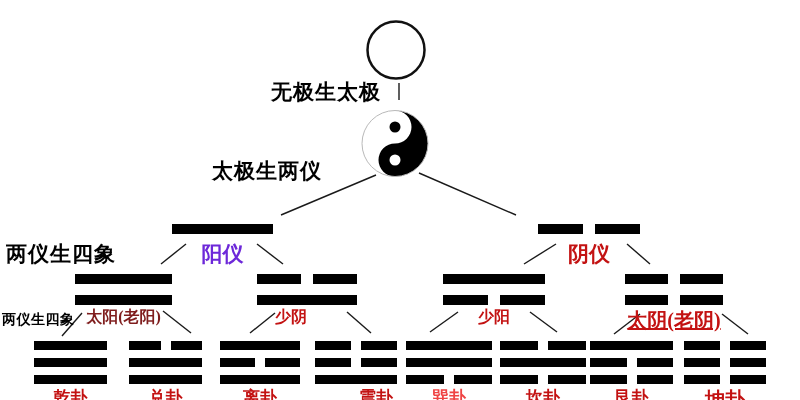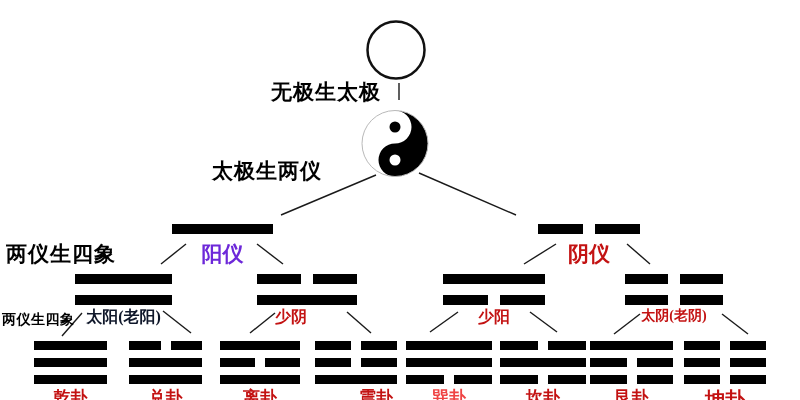--- a/index.html
+++ b/index.html
@@ -75,34 +75,34 @@
   <div class="stage stage4">两仪生四象</div>
 
   <div id="symbols">
       <div class="bar" style="left: 172px; top: 212px; width: 101px; height: 10px; background: rgb(0, 0, 0);"></div>
       <div class="sym-label" style="left: 222.5px; top: 228px; font-size: 21px; color: #6d28d9; text-align: center;">阳仪</div>
       <div class="bar" style="left: 538px; top: 212px; width: 45px; height: 10px; background: rgb(0, 0, 0);"></div>
       <div class="bar" style="left: 595px; top: 212px; width: 45px; height: 10px; background: rgb(0, 0, 0);"></div>
       <div class="sym-label" style="left: 589px; top: 228px; font-size: 21px; color: rgb(195, 18, 18);">阴仪</div>
       <div class="bar" style="left: 75px; top: 262px; width: 97px; height: 10px; background: rgb(0, 0, 0);"></div>
       <div class="bar" style="left: 75px; top: 283px; width: 97px; height: 10px; background: rgb(0, 0, 0);"></div>
-      <div class="sym-label" style="left: 123.5px; top: 295px; font-size: 16px; color: #0f172a;">太阳(老阳)</div>
+      <div class="sym-label" style="left: 123.5px; top: 295px; font-size: 16px; color: #7f1d1d;">太阳(老阳)</div>
       <div class="bar" style="left: 257px; top: 262px; width: 44px; height: 10px; background: rgb(0, 0, 0);"></div>
       <div class="bar" style="left: 313px; top: 262px; width: 44px; height: 10px; background: rgb(0, 0, 0);"></div>
       <div class="bar" style="left: 257px; top: 283px; width: 100px; height: 10px; background: rgb(0, 0, 0);"></div>
       <div class="sym-label" style="left: 291px; top: 295px; font-size: 16px; color: rgb(195, 18, 18);">少阴</div>
       <div class="bar" style="left: 443px; top: 262px; width: 102px; height: 10px; background: rgb(0, 0, 0);"></div>
       <div class="bar" style="left: 443px; top: 283px; width: 45px; height: 10px; background: rgb(0, 0, 0);"></div>
       <div class="bar" style="left: 500px; top: 283px; width: 45px; height: 10px; background: rgb(0, 0, 0);"></div>
       <div class="sym-label" style="left: 494px; top: 295px; font-size: 16px; color: rgb(195, 18, 18);">少阳</div>
       <div class="bar" style="left: 625px; top: 262px; width: 43px; height: 10px; background: rgb(0, 0, 0);"></div>
       <div class="bar" style="left: 680px; top: 262px; width: 43px; height: 10px; background: rgb(0, 0, 0);"></div>
       <div class="bar" style="left: 625px; top: 283px; width: 43px; height: 10px; background: rgb(0, 0, 0);"></div>
       <div class="bar" style="left: 680px; top: 283px; width: 43px; height: 10px; background: rgb(0, 0, 0);"></div>
-      <div class="sym-label" style="left: 674px; top: 295px; font-size: 14px; color: rgb(195, 18, 18);">太阴(老阴)</div>
+      <div class="sym-label" style="left: 674px; top: 295px; font-size: 20px; color: rgb(195, 18, 18); text-decoration: underline;">太阴(老阴)</div>
       <div class="bar" style="left: 34px; top: 329px; width: 73px; height: 9px; background: rgb(0, 0, 0);"></div>
       <div class="bar" style="left: 34px; top: 346px; width: 73px; height: 9px; background: rgb(0, 0, 0);"></div>
       <div class="bar" style="left: 34px; top: 363px; width: 73px; height: 9px; background: rgb(0, 0, 0);"></div>
       <div class="sym-label" style="left: 70.5px; top: 374px; font-size: 17px; color: rgb(195, 18, 18);">乾卦</div>
       <div class="bar" style="left: 129px; top: 329px; width: 31.5px; height: 9px; background: rgb(0, 0, 0);"></div>
       <div class="bar" style="left: 170.5px; top: 329px; width: 31.5px; height: 9px; background: rgb(0, 0, 0);"></div>
       <div class="bar" style="left: 129px; top: 346px; width: 73px; height: 9px; background: rgb(0, 0, 0);"></div>
       <div class="bar" style="left: 129px; top: 363px; width: 73px; height: 9px; background: rgb(0, 0, 0);"></div>
       <div class="sym-label" style="left: 165.5px; top: 374px; font-size: 17px; color: rgb(195, 18, 18);">兑卦</div>
       <div class="bar" style="left: 220px; top: 329px; width: 80px; height: 9px; background: rgb(0, 0, 0);"></div>

